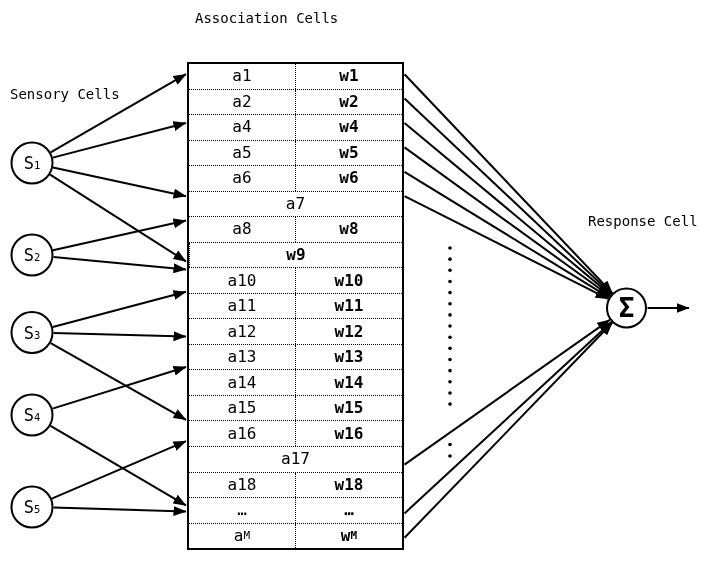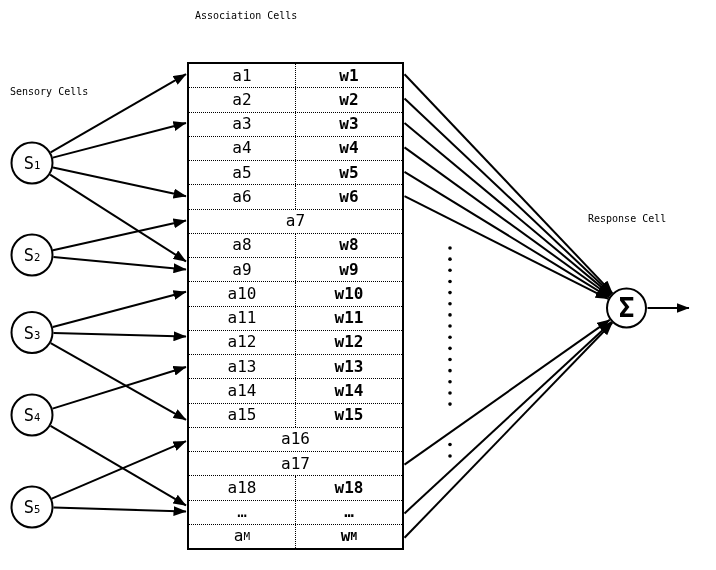--- a/index.html
+++ b/index.html
@@ -1,21 +1,21 @@
 <!DOCTYPE html>
 <html><head>
 <meta charset="utf-8">
 <style>
   html,body{margin:0;padding:0;background:#ffffff;}
   .stage{
     position:relative;width:716px;height:570px;background:#ffffff;overflow:hidden;
     font-family:"DejaVu Sans Mono","Liberation Mono",monospace;color:#000;
   }
   #diagram-svg{position:absolute;left:0;top:0;width:716px;height:570px;}
-  .lbl{position:absolute;font-size:10px;letter-spacing:0;white-space:nowrap;color:#000;}
+  .lbl{position:absolute;font-size:14px;letter-spacing:0;white-space:nowrap;color:#000;}
   #lbl-assoc{left:195px;top:10px;}
   #lbl-sensory{left:10px;top:86px;}
   #lbl-response{left:588px;top:213px;}
   #assoc-table{
     position:absolute;left:187px;top:62px;width:217px;height:488px;
     border:2px solid #000;box-sizing:border-box;display:flex;flex-direction:column;background:#fff;
   }
   .arow{flex:1;display:flex;border-bottom:1px dotted #000;min-height:0;}
   .arow:last-child{border-bottom:none;}
   .acell{flex:1;display:flex;align-items:center;justify-content:center;font-size:16px;line-height:1;}
@@ -110,28 +110,20 @@
       <div class="arow">
         <div class="acell ">
           <span>a2</span>
         </div>
         <div class="acell right">
           <span>w2</span>
         </div>
       </div>
       <div class="arow">
         <div class="acell ">
-          <span>a3</span>
-        </div>
-        <div class="acell right">
-          <span>w3</span>
-        </div>
-      </div>
-      <div class="arow">
-        <div class="acell ">
           <span>a4</span>
         </div>
         <div class="acell right">
           <span>w4</span>
         </div>
       </div>
       <div class="arow">
         <div class="acell ">
           <span>a5</span>
         </div>
@@ -154,23 +146,20 @@
       </div>
       <div class="arow">
         <div class="acell ">
           <span>a8</span>
         </div>
         <div class="acell right">
           <span>w8</span>
         </div>
       </div>
       <div class="arow">
-        <div class="acell ">
-          <span>a9</span>
-        </div>
         <div class="acell right">
           <span>w9</span>
         </div>
       </div>
       <div class="arow">
         <div class="acell ">
           <span>a10</span>
         </div>
         <div class="acell right">
           <span>w10</span>
@@ -212,20 +201,23 @@
         <div class="acell ">
           <span>a15</span>
         </div>
         <div class="acell right">
           <span>w15</span>
         </div>
       </div>
       <div class="arow">
         <div class="acell ">
           <span>a16</span>
+        </div>
+        <div class="acell right">
+          <span>w16</span>
         </div>
       </div>
       <div class="arow">
         <div class="acell ">
           <span>a17</span>
         </div>
       </div>
       <div class="arow">
         <div class="acell ">
           <span>a18</span>

